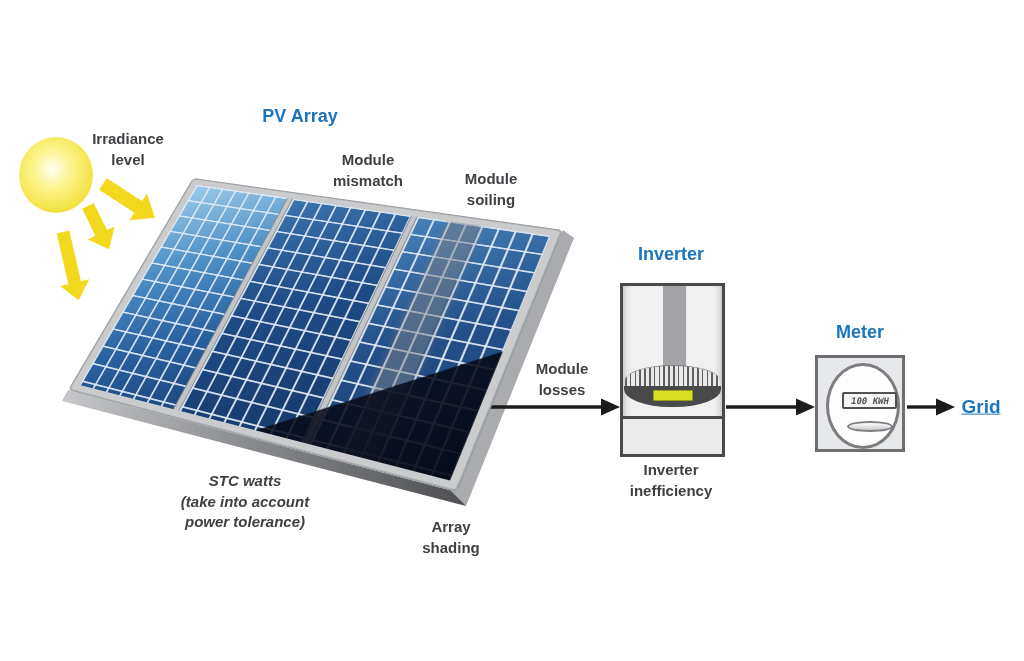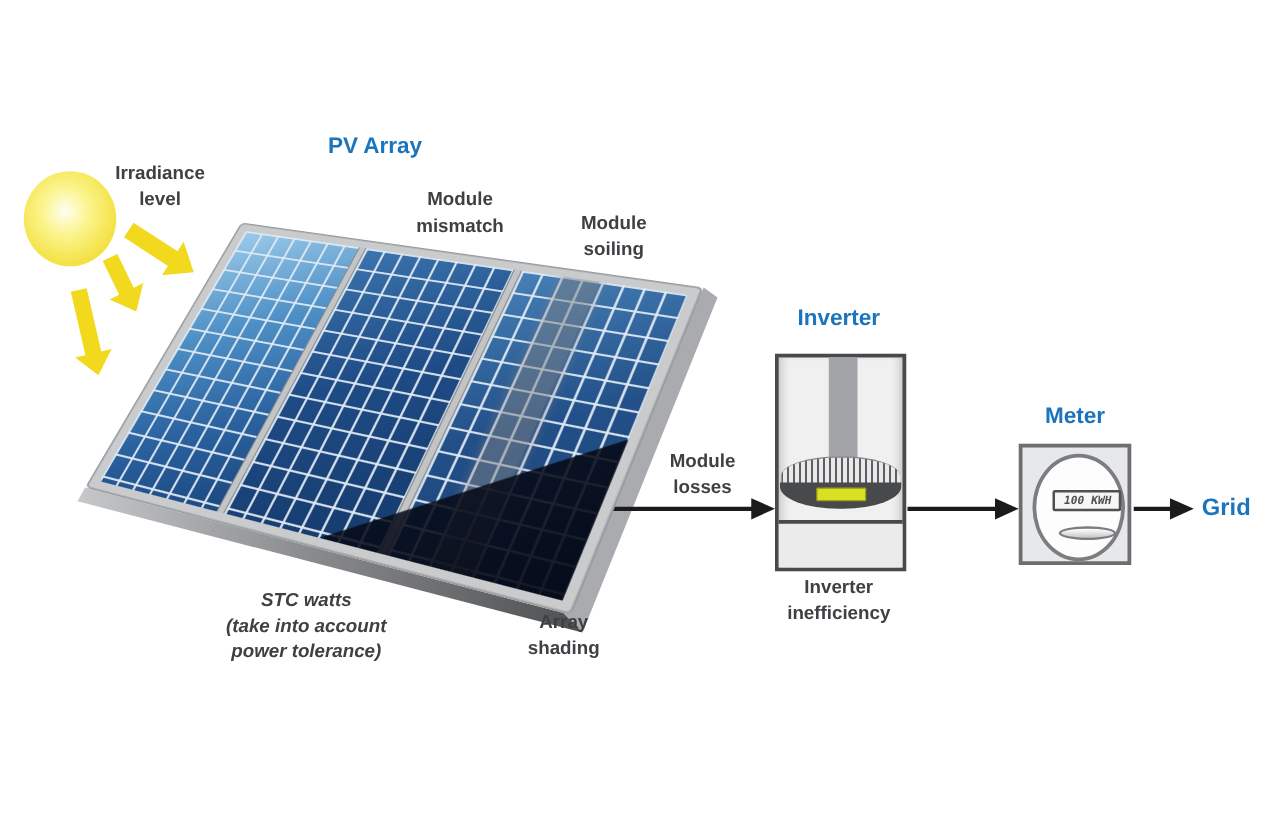--- a/index.html
+++ b/index.html
@@ -194,22 +194,22 @@
   <div class="lbl blue" style="left:300px;top:117px;">PV Array</div>
   <div class="lbl" style="left:128px;top:150px;">Irradiance
 level</div>
   <div class="lbl" style="left:368px;top:171px;">Module
 mismatch</div>
   <div class="lbl" style="left:491px;top:190px;">Module
 soiling</div>
   <div class="lbl" style="left:245px;top:502px;font-style:italic;">STC watts
 (take into account
 power tolerance)</div>
-  <div class="lbl" style="left:451px;top:509px;">Array
+  <div class="lbl" style="left:451px;top:538px;">Array
 shading</div>
   <div class="lbl" style="left:562px;top:380px;">Module
 losses</div>
   <div class="lbl blue" style="left:671px;top:255px;">Inverter</div>
   <div class="lbl" style="left:671px;top:481px;">Inverter
 inefficiency</div>
   <div class="lbl blue" style="left:860px;top:333px;">Meter</div>
-  <div class="lbl blue grid" style="left:981px;top:407px;">Grid</div>
+  <div class="lbl blue grid" style="left:981px;top:407px;text-decoration:underline;">Grid</div>
 </div>
 
 </body></html>

